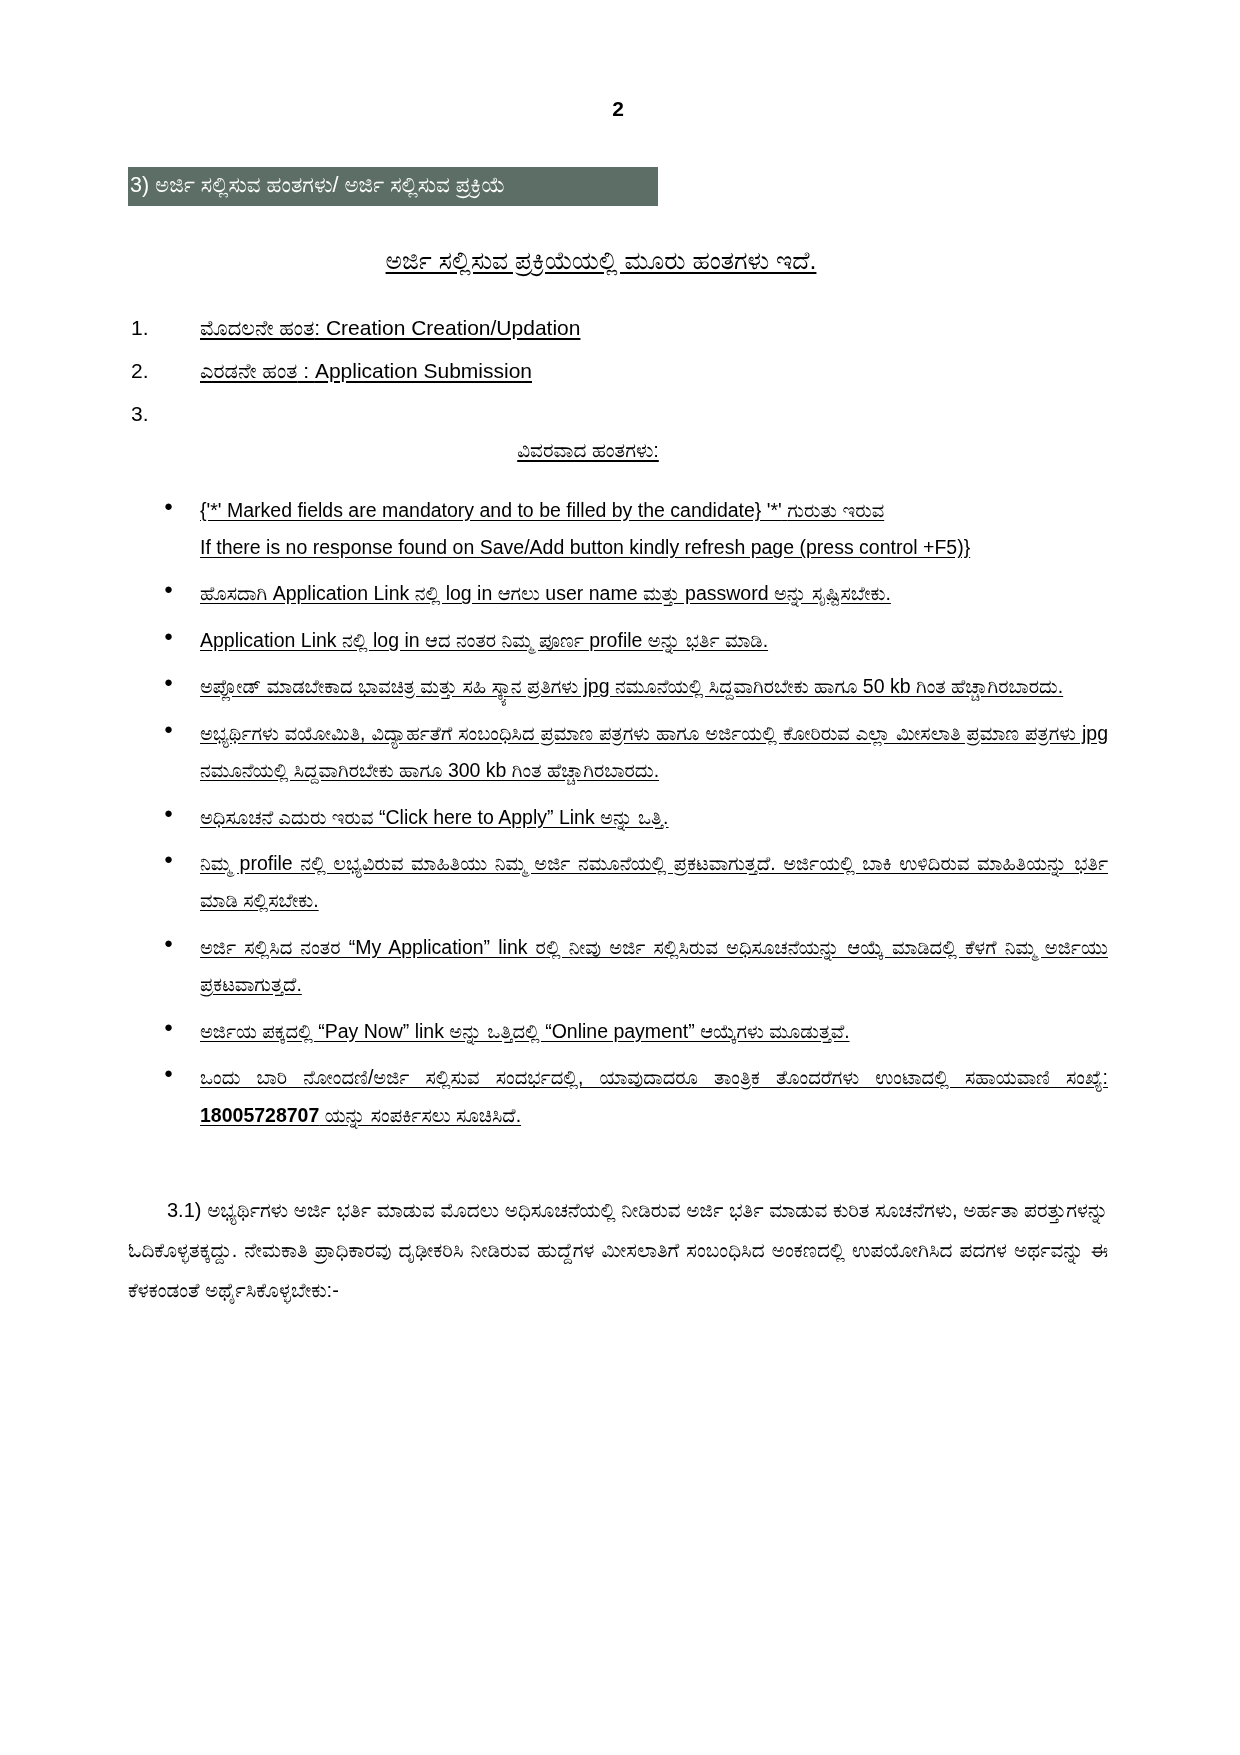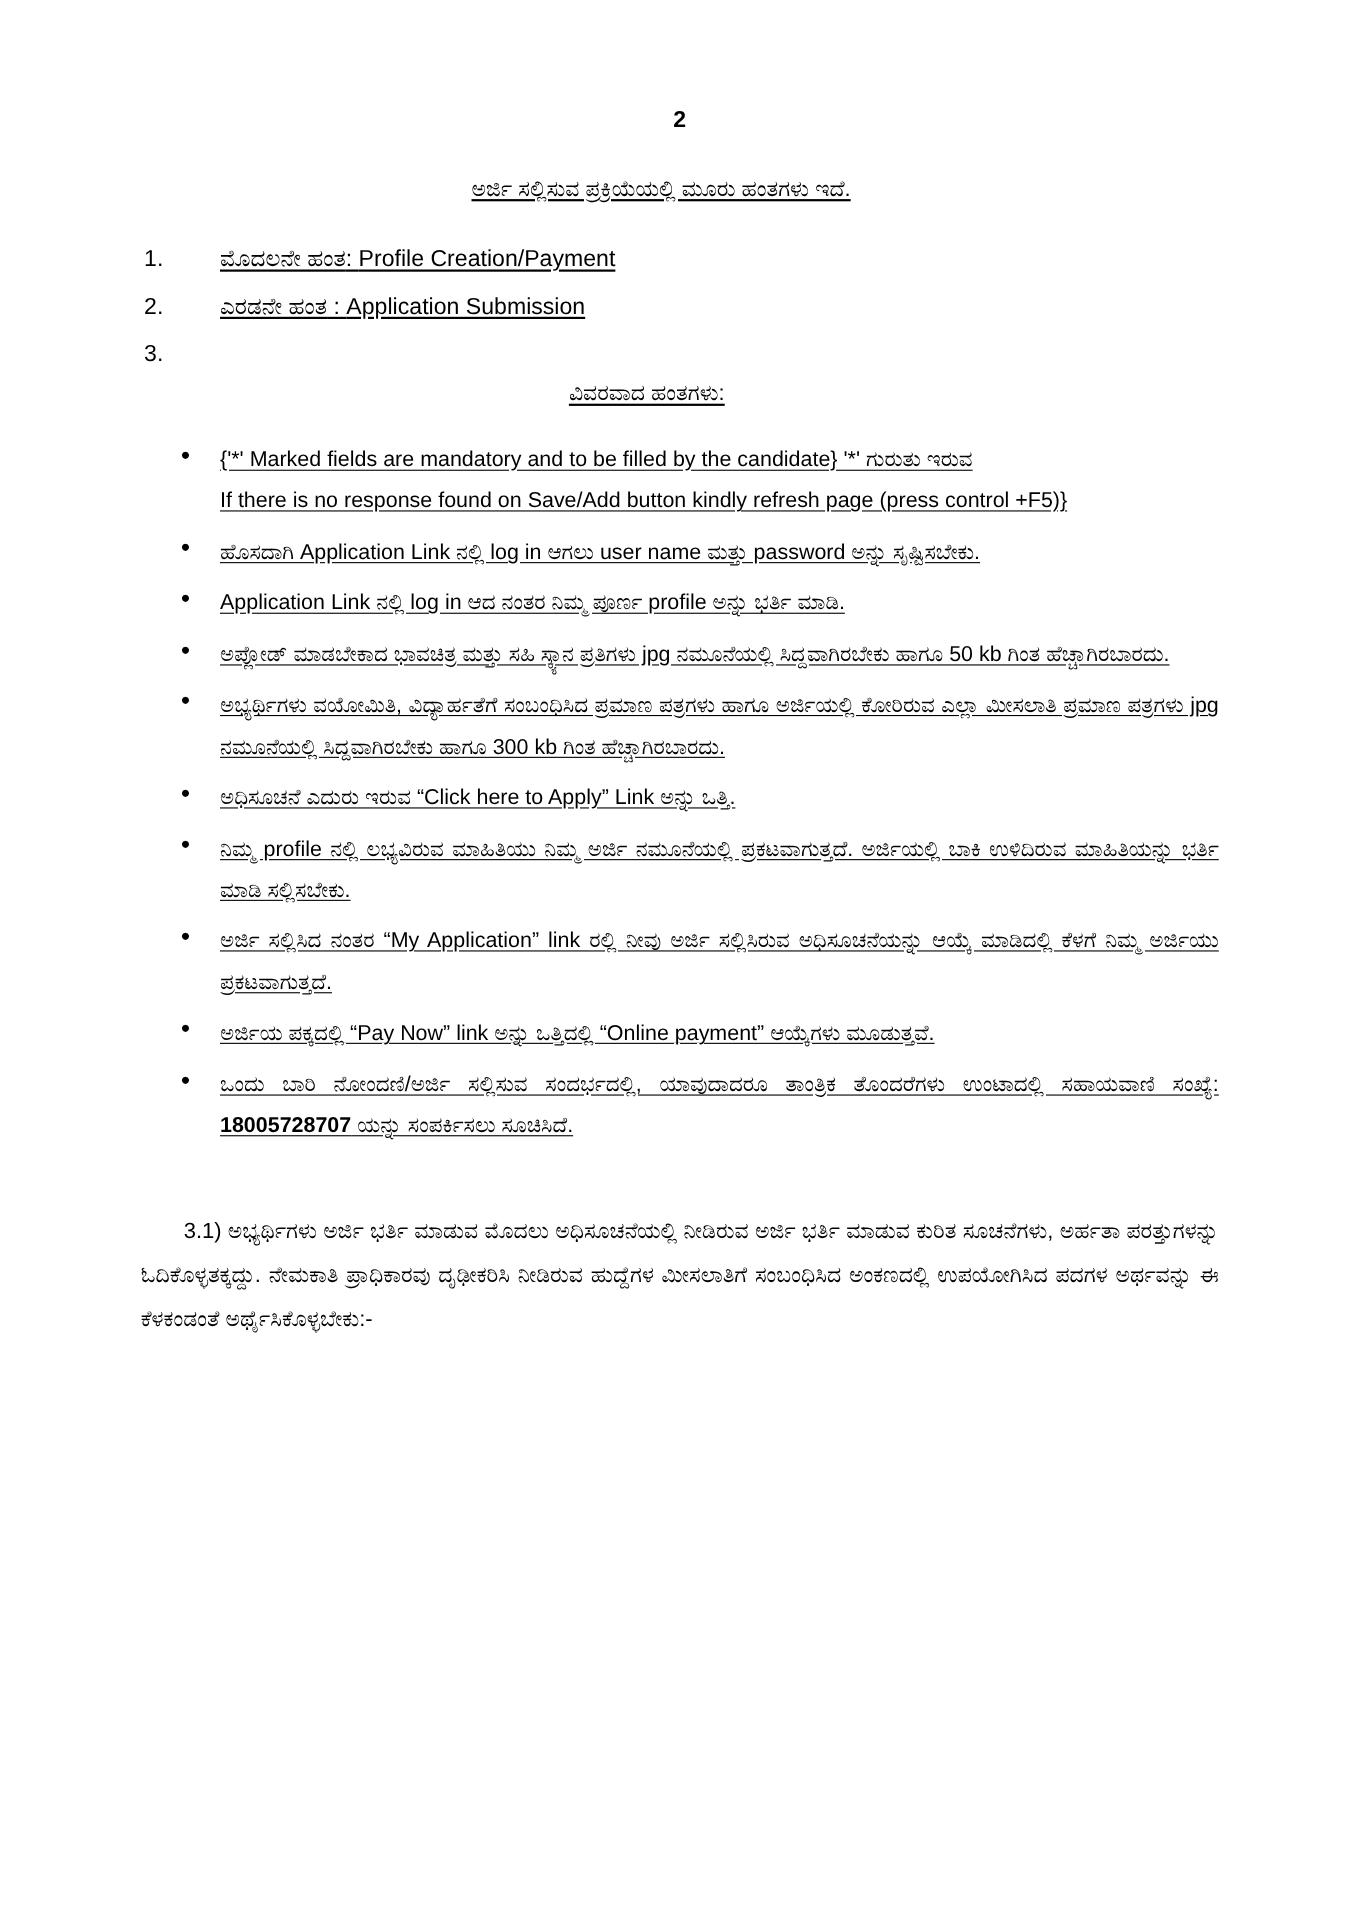--- a/index.html
+++ b/index.html
@@ -36,21 +36,21 @@
     font-size: 21.5px;
     line-height: 1.0;
     padding: 8px 10px 9px 2px;
     width: 518px;
     box-sizing: content-box;
     white-space: nowrap;
     overflow: hidden;
   }
   .center-heading {
     text-align: center;
-    font-size: 20px;
+    font-size: 25px;
     margin-top: 40px;
     margin-right: 34px;
   }
   .u {
     text-decoration: underline;
     text-underline-offset: 3px;
   }
   ol.steps {
     list-style: none;
     margin: 40px 0 0 0;
@@ -119,29 +119,32 @@
   }
   .nowrap { white-space: nowrap; }
 </style>
 </head>
 <body>
 
 <div class="page">
 
   <div class="page-number">2</div>
 
+  <div class="section-bar">
+    <span>3) ಅರ್ಜಿ ಸಲ್ಲಿಸುವ ಹಂತಗಳು/ ಅರ್ಜಿ ಸಲ್ಲಿಸುವ  ಪ್ರಕ್ರಿಯೆ</span>
+  </div>
 
   <div class="center-heading">
     <span class="u">ಅರ್ಜಿ ಸಲ್ಲಿಸುವ ಪ್ರಕ್ರಿಯೆಯಲ್ಲಿ ಮೂರು ಹಂತಗಳು ಇದೆ.</span>
   </div>
 
   <ol class="steps">
     <li>
       <span class="num">1.</span>
-      <span class="u"><span class="kn">ಮೊದಲನೇ ಹಂತ</span><span>: </span><span class="eng">Profile Creation/Payment</span></span>
+      <span class="u"><span class="kn">ಮೊದಲನೇ ಹಂತ</span><span>: </span><span class="eng">Creation Creation/Updation</span></span>
     </li>
     <li>
       <span class="num">2.</span>
       <span class="u"><span class="kn">ಎರಡನೇ ಹಂತ</span><span> :  </span><span class="eng">Application Submission</span></span>
     </li>
     <li>
       <span class="num">3.</span>
     </li>
   </ol>
 

